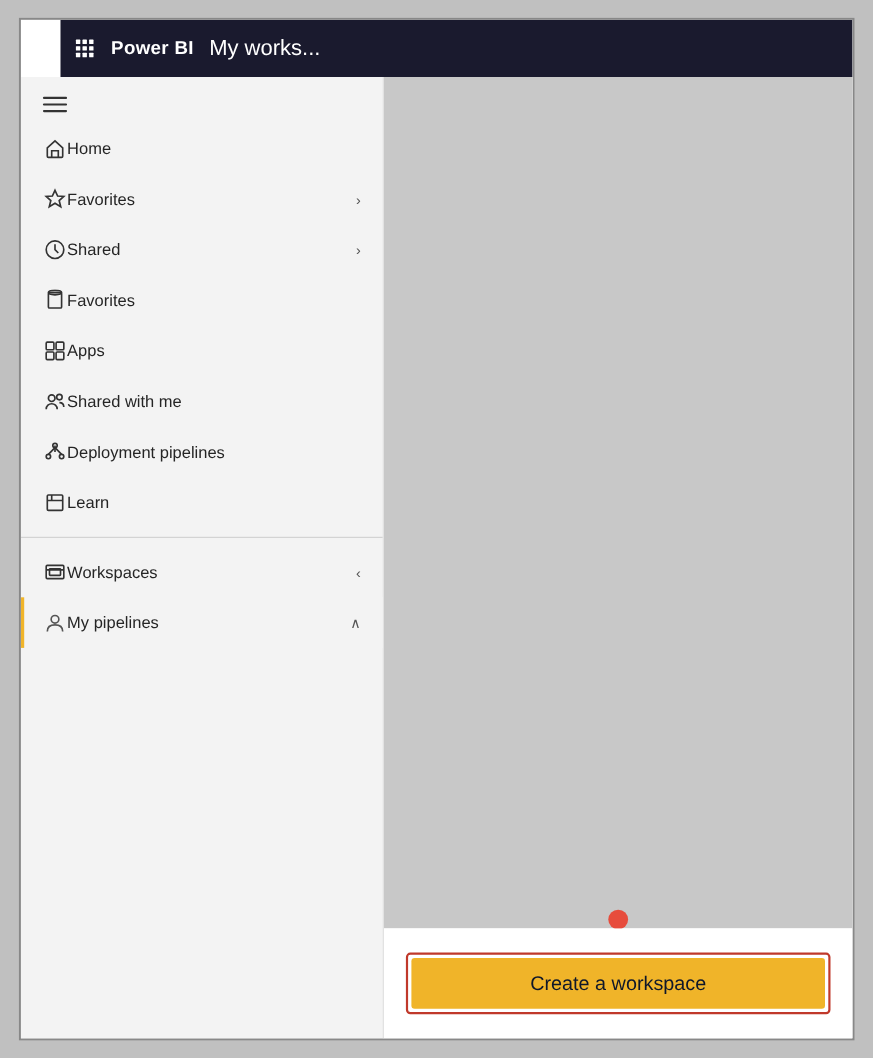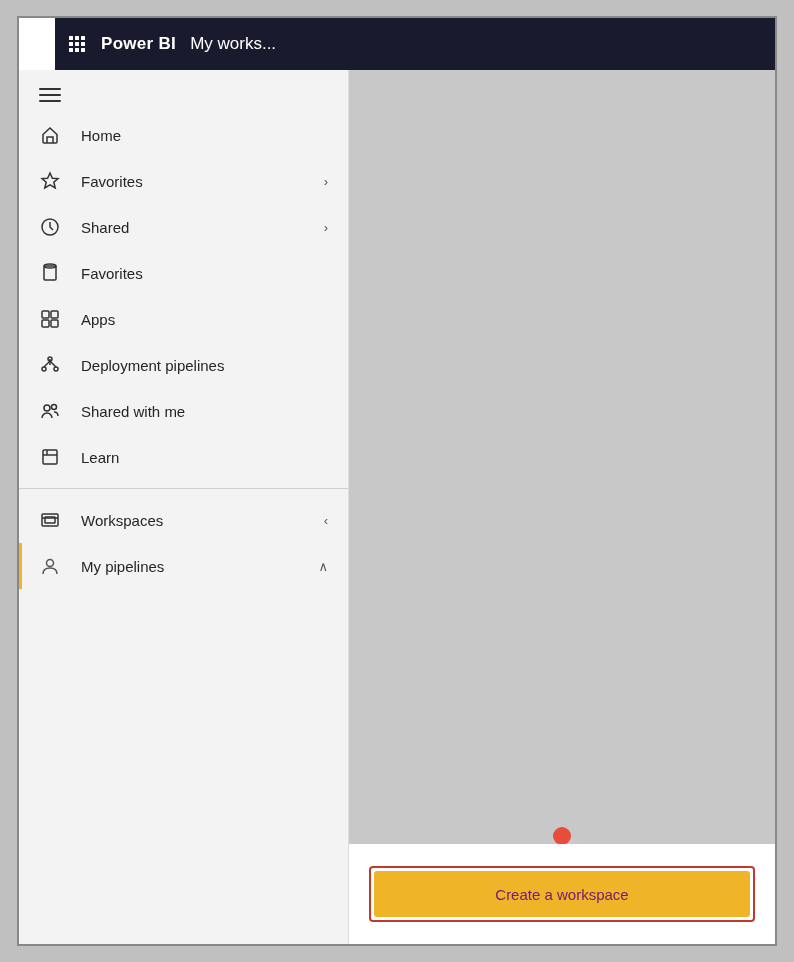--- a/index.html
+++ b/index.html
@@ -41,21 +41,21 @@
       align-items: center;
     }
     .header-title {
       color: #fff;
       font-size: 17px;
       font-weight: 600;
       letter-spacing: 0.3px;
     }
     .header-breadcrumb {
       color: #fff;
-      font-size: 17px;
+      font-size: 20px;
       font-weight: 400;
     }
 
     
     .sidebar {
       position: absolute;
       top: 52px;
       left: 0;
       width: 330px;
       bottom: 0;
@@ -79,21 +79,21 @@
       width: 22px;
       height: 2px;
       background: #333;
       border-radius: 1px;
     }
     .nav-item {
       display: flex;
       align-items: center;
       padding: 12px 20px;
       cursor: pointer;
-      gap: 20px;
+      gap: 0;
       font-size: 15px;
       color: #252525;
       position: relative;
       user-select: none;
     }
     .nav-item .nav-icon {
       width: 22px;
       height: 22px;
       display: flex;
       align-items: center;
@@ -161,23 +161,23 @@
       border-radius: 4px;
       padding: 3px;
       width: 100%;
     }
     .create-workspace-btn {
       background: #f0b429;
       border: none;
       border-radius: 3px;
       width: 100%;
       height: 46px;
-      font-size: 15px;
+      font-size: 18px;
       font-weight: 500;
-      color: #701a75;
+      color: #0f172a;
       cursor: pointer;
       display: flex;
       align-items: center;
       justify-content: center;
     }
 
     
     .red-dot {
       position: absolute;
       bottom: 99px;
@@ -278,41 +278,41 @@
           <rect x="2" y="11" width="7" height="7" rx="1"></rect>
           <rect x="11" y="11" width="7" height="7" rx="1"></rect>
         </svg>
       </span>
       <span class="nav-label">Apps</span>
     </div>
 
     <div class="nav-item">
       <span class="nav-icon">
         <svg viewBox="0 0 20 20" fill="none" stroke="#333" stroke-width="1.5" xmlns="http://www.w3.org/2000/svg">
+          <circle cx="7" cy="7" r="3"></circle>
+          <path d="M2 17c0-3 2.5-5 5-5s5 2 5 5"></path>
+          <circle cx="14" cy="6" r="2.5"></circle>
+          <path d="M14 11c2.5 0 4 1.5 4 4"></path>
+        </svg>
+      </span>
+      <span class="nav-label">Shared with me</span>
+    </div>
+
+    <div class="nav-item">
+      <span class="nav-icon">
+        <svg viewBox="0 0 20 20" fill="none" stroke="#333" stroke-width="1.5" xmlns="http://www.w3.org/2000/svg">
           <circle cx="10" cy="4" r="2"></circle>
           <circle cx="4" cy="14" r="2"></circle>
           <circle cx="16" cy="14" r="2"></circle>
           <line x1="10" y1="6" x2="4" y2="12"></line>
           <line x1="10" y1="6" x2="16" y2="12"></line>
           <path d="M10 4 Q10 8 10 10" stroke="#333"></path>
         </svg>
       </span>
       <span class="nav-label">Deployment pipelines</span>
-    </div>
-
-    <div class="nav-item">
-      <span class="nav-icon">
-        <svg viewBox="0 0 20 20" fill="none" stroke="#333" stroke-width="1.5" xmlns="http://www.w3.org/2000/svg">
-          <circle cx="7" cy="7" r="3"></circle>
-          <path d="M2 17c0-3 2.5-5 5-5s5 2 5 5"></path>
-          <circle cx="14" cy="6" r="2.5"></circle>
-          <path d="M14 11c2.5 0 4 1.5 4 4"></path>
-        </svg>
-      </span>
-      <span class="nav-label">Shared with me</span>
     </div>
 
     <div class="nav-item">
       <span class="nav-icon">
         <svg viewBox="0 0 20 20" fill="none" stroke="#333" stroke-width="1.5" xmlns="http://www.w3.org/2000/svg">
           <rect x="3" y="3" width="14" height="14" rx="1"></rect>
           <line x1="3" y1="8" x2="17" y2="8"></line>
           <line x1="7" y1="3" x2="7" y2="8"></line>
         </svg>
       </span>

